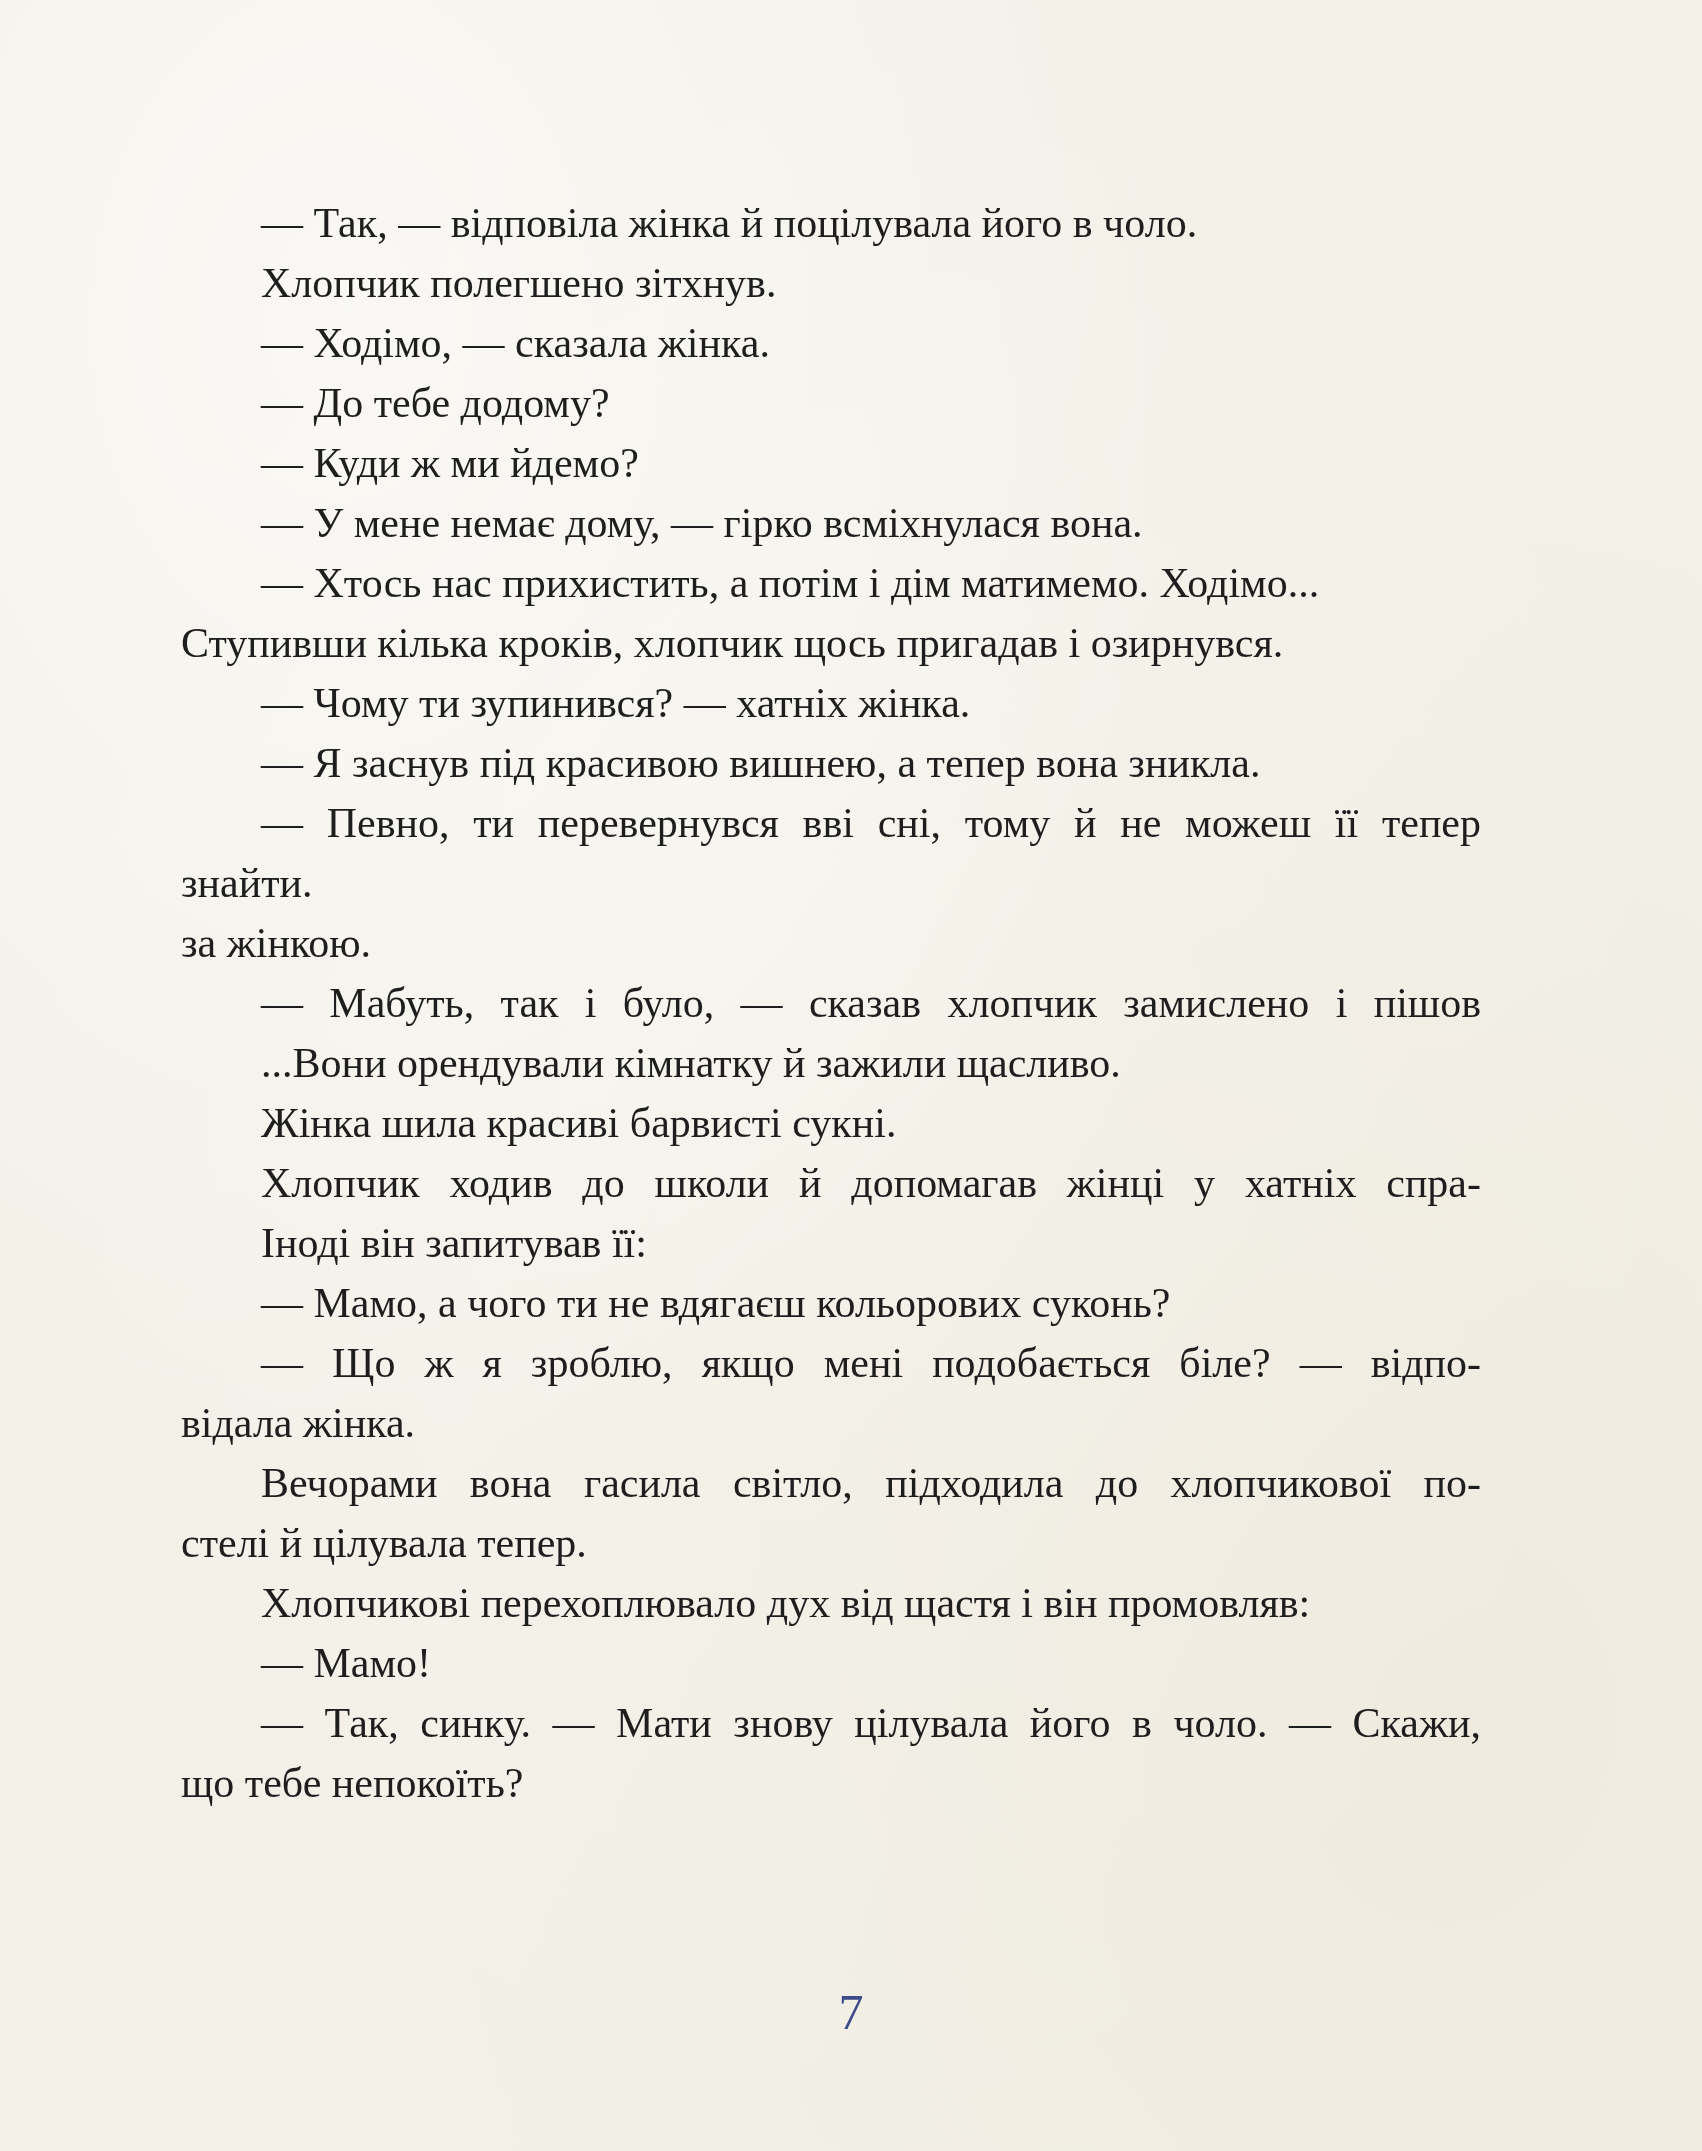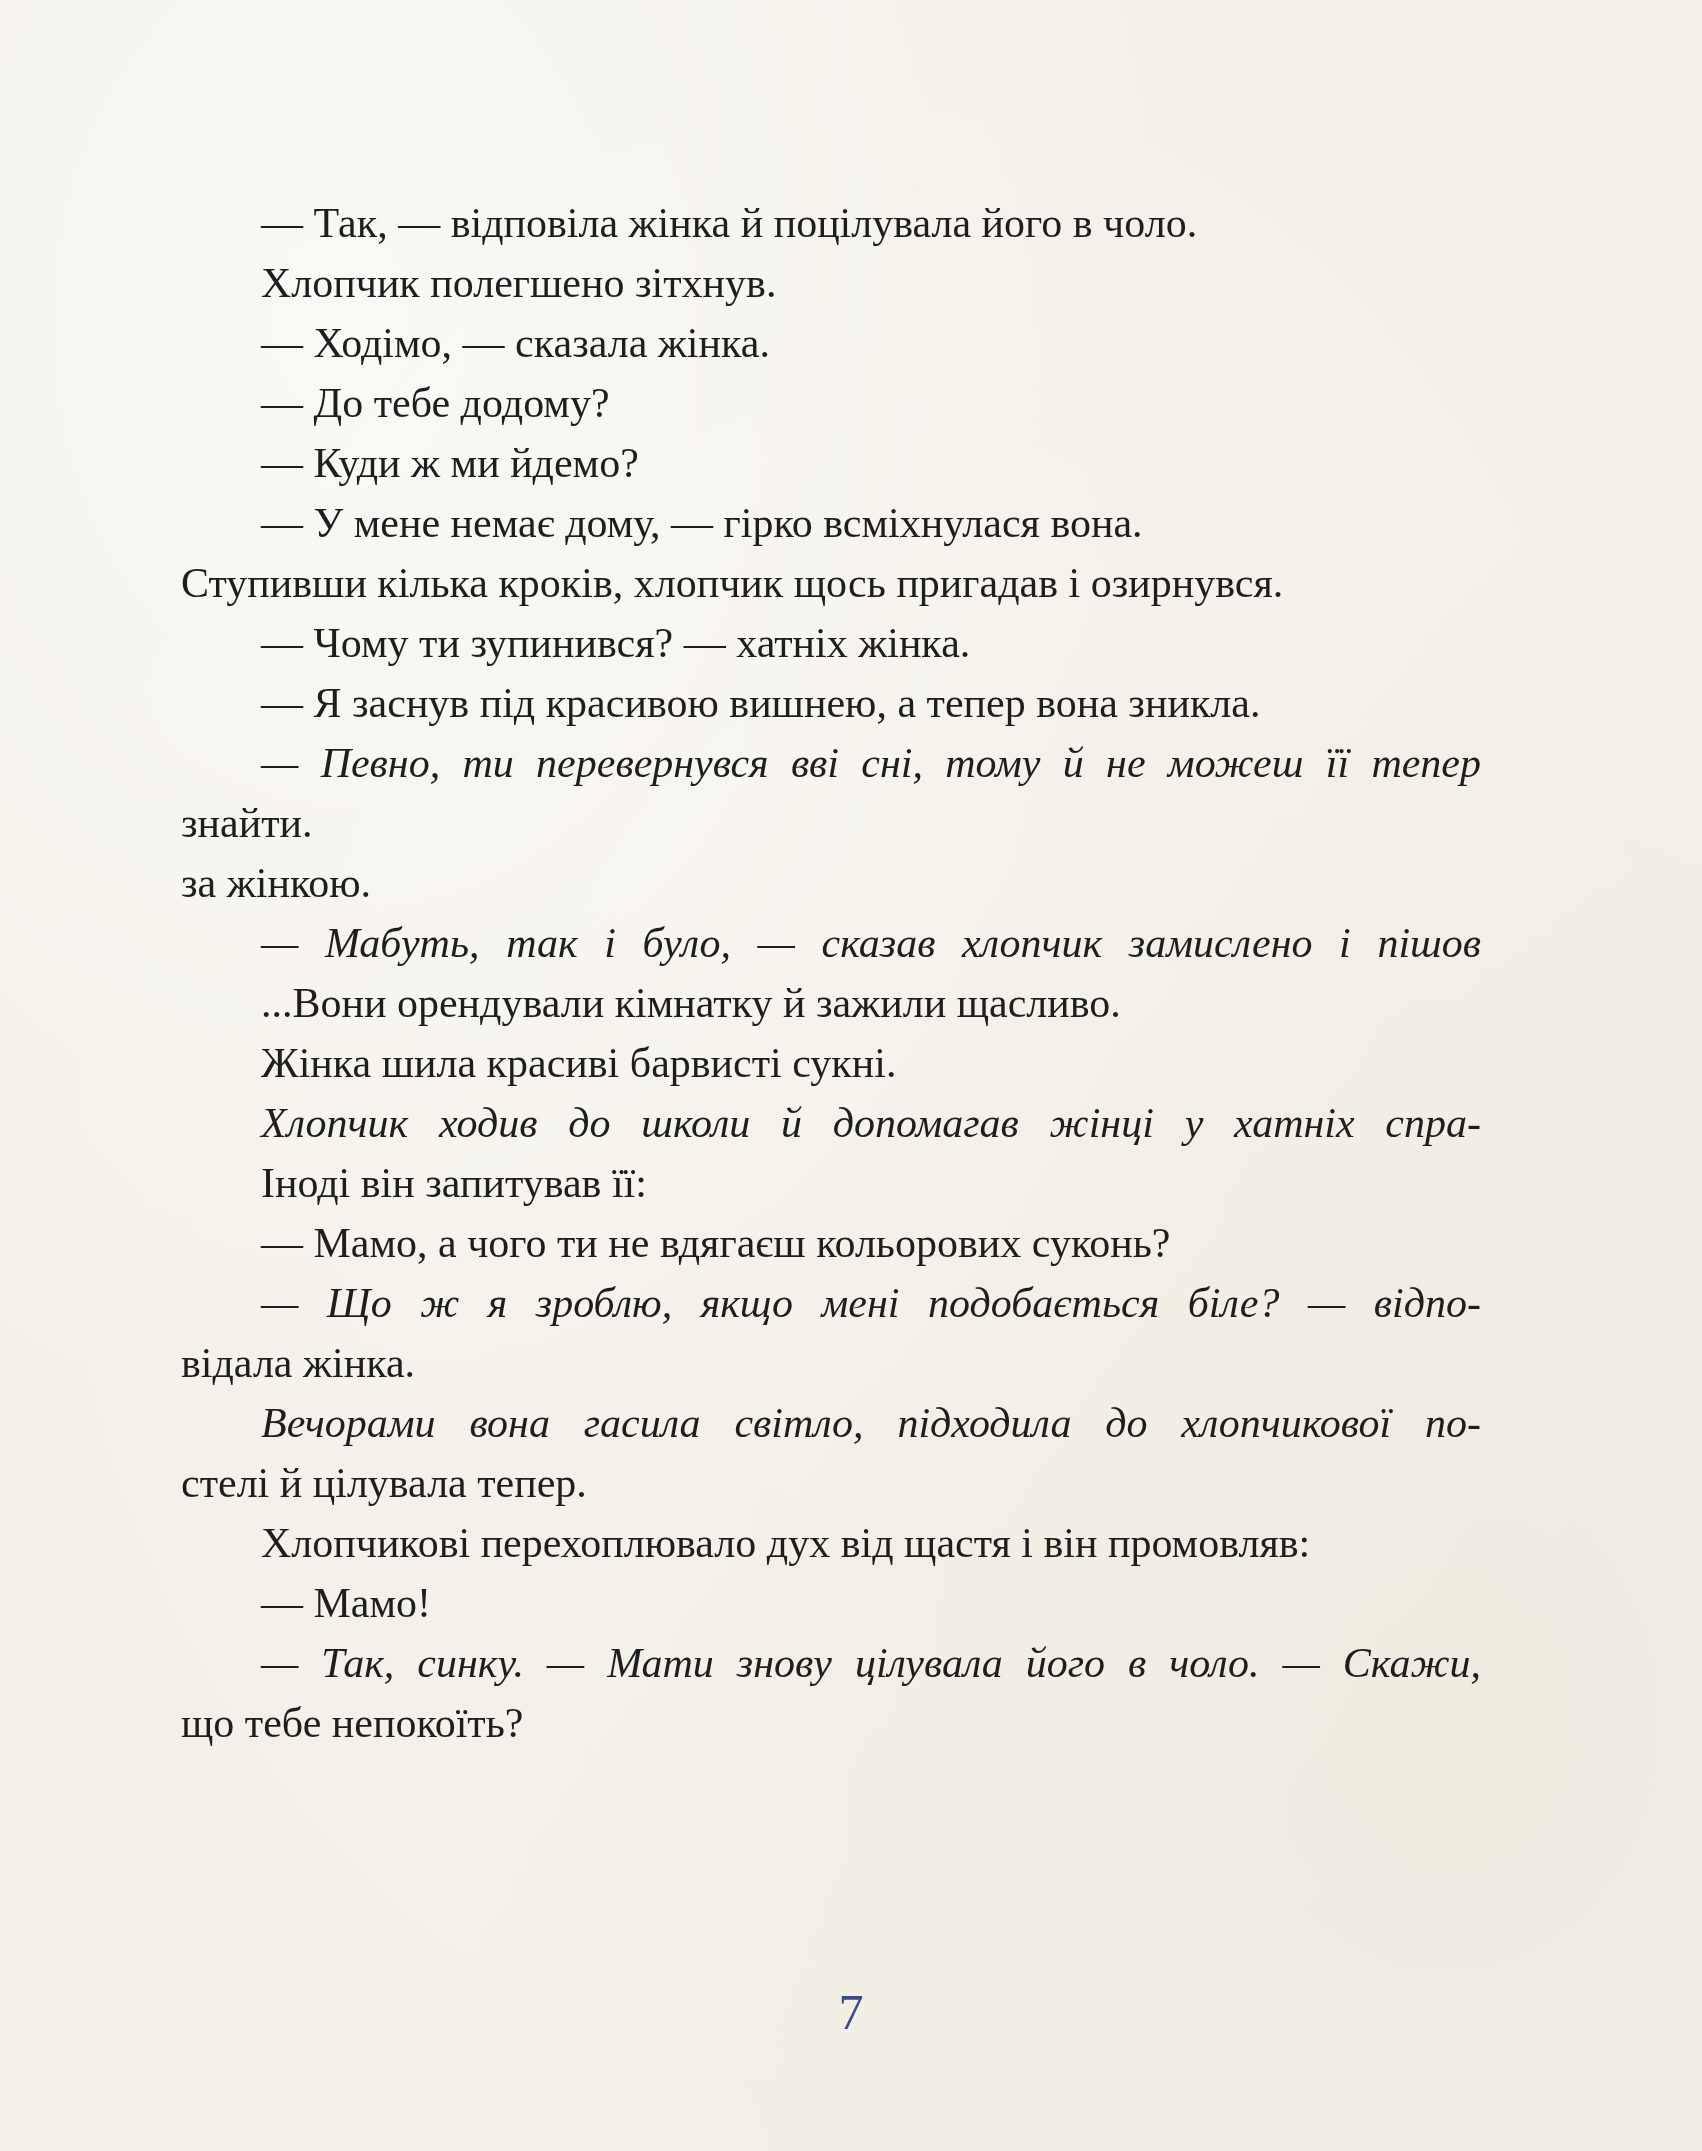--- a/index.html
+++ b/index.html
@@ -30,21 +30,20 @@
     display: block;
     height: 60px;
     white-space: nowrap;
     overflow: visible;
   }
   .line.indent { padding-left: 80px; }
   .line.just {
     text-align: justify;
     text-align-last: justify;
     white-space: normal;
-    font-style: italic;
   }
   .page-number {
     position: absolute;
     left: 0; width: 1702px;
     top: 1983px;
     text-align: center;
     font-family: "Liberation Serif", "DejaVu Serif", serif;
     font-size: 50px;
     color: #3d4b88;
   }
@@ -53,20 +52,21 @@
 <body>
 
 <div class="page">
   <div class="text-block">
     <span class="line indent">— Так, — відповіла жінка й поцілувала його в чоло.</span>
     <span class="line indent">Хлопчик полегшено зітхнув.</span>
     <span class="line indent">— Ходімо, — сказала жінка.</span>
     <span class="line indent">— До тебе додому?</span>
     <span class="line indent">— Куди ж ми йдемо?</span>
     <span class="line indent">— У мене немає дому, — гірко всміхнулася вона.</span>
+    <span class="line indent">— Хтось нас прихистить, а потім і дім матимемо. Ходімо...</span>
     <span class="line">Ступивши кілька кроків, хлопчик щось пригадав і озирнувся.</span>
     <span class="line indent">— Чому ти зупинився? — хатніх жінка.</span>
     <span class="line indent">— Я заснув під красивою вишнею, а тепер вона зникла.</span>
     <span class="line indent just">— Певно, ти перевернувся вві сні, тому й не можеш її тепер</span>
     <span class="line">знайти.</span>
     <span class="line">за жінкою.</span>
     <span class="line indent just">— Мабуть, так і було, — сказав хлопчик замислено і пішов</span>
     <span class="line indent">...Вони орендували кімнатку й зажили щасливо.</span>
     <span class="line indent">Жінка шила красиві барвисті сукні.</span>
     <span class="line indent just">Хлопчик ходив до школи й допомагав жінці у хатніх спра-</span>

